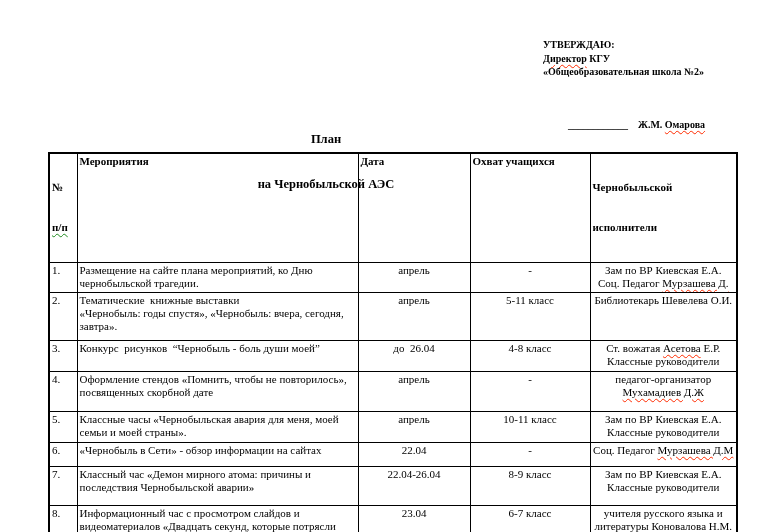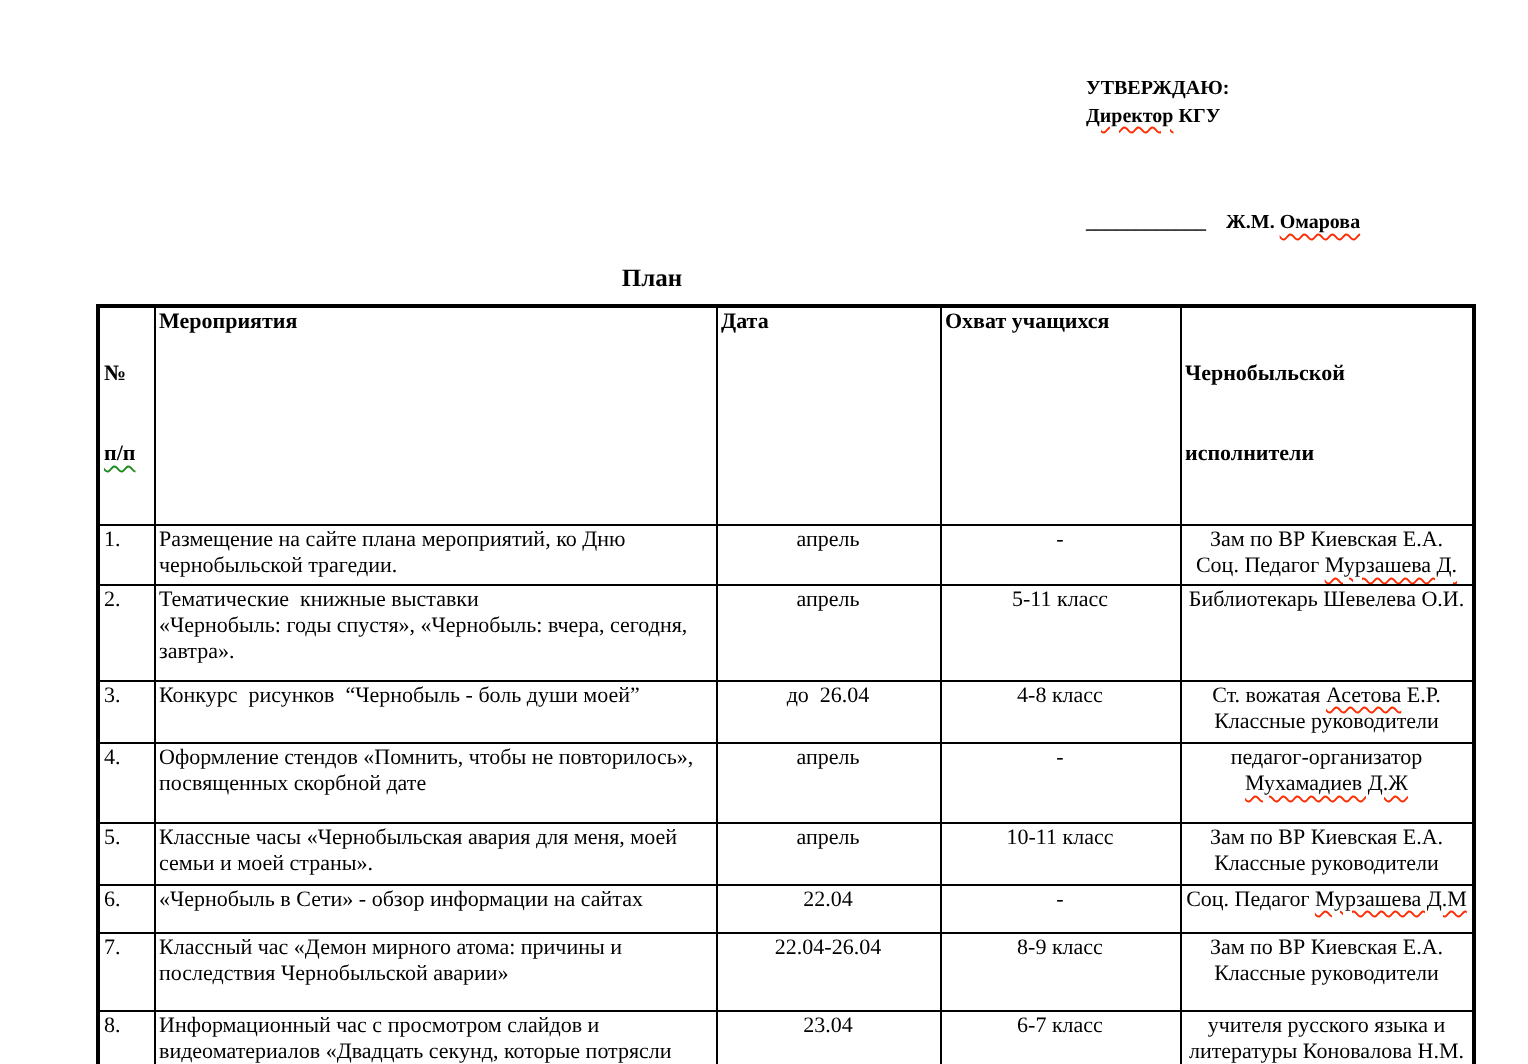--- a/index.html
+++ b/index.html
@@ -14,21 +14,21 @@
 
   
   .approval {
     position: absolute;
     left: 543px; top: 12px;
     font-weight: bold;
     font-size: 10px;
     line-height: 13.2px;
     white-space: pre;
   }
-  .signature { margin-top: 14px; white-space: pre; }
+  .signature { margin-top: 14px; white-space: pre; margin-left: 25px; }
 
   
   .doc-title {
     position: absolute;
     left: 48px; top: 102px;
     width: 556px;
     text-align: center;
     font-weight: bold;
     font-size: 12.5px;
     line-height: 15px;
@@ -80,26 +80,27 @@
     text-decoration-style: wavy;
     text-decoration-color: #1c8a1c;
     text-decoration-thickness: 1px;
     text-underline-offset: 2px;
   }
 </style>
 </head>
 <body>
 
 <div class="approval">
-  <div id="approval-lines"><div><span>УТВЕРЖДАЮ:</span></div><div><span class="sq-red">Директор</span><span> КГУ</span></div></div>
+  <div id="approval-lines"><div><span>УТВЕРЖДАЮ:</span></div><div><span class="sq-red">Директор</span><span> КГУ</span></div><div><span>«Общеобразовательная школа №2»</span></div></div>
   <div class="signature" id="signature-line"><span>____________    </span><span>Ж.М. </span><span class="sq-red">Омарова</span></div>
 </div>
 
 <div class="doc-title">
   <div>План</div>
+  <div>на Чернобыльской АЭС</div>
 </div>
 
 <table class="plan">
   <colgroup>
     <col style="width:28px">
     <col style="width:281px">
     <col style="width:112px">
     <col style="width:120px">
     <col style="width:147px">
   </colgroup>

